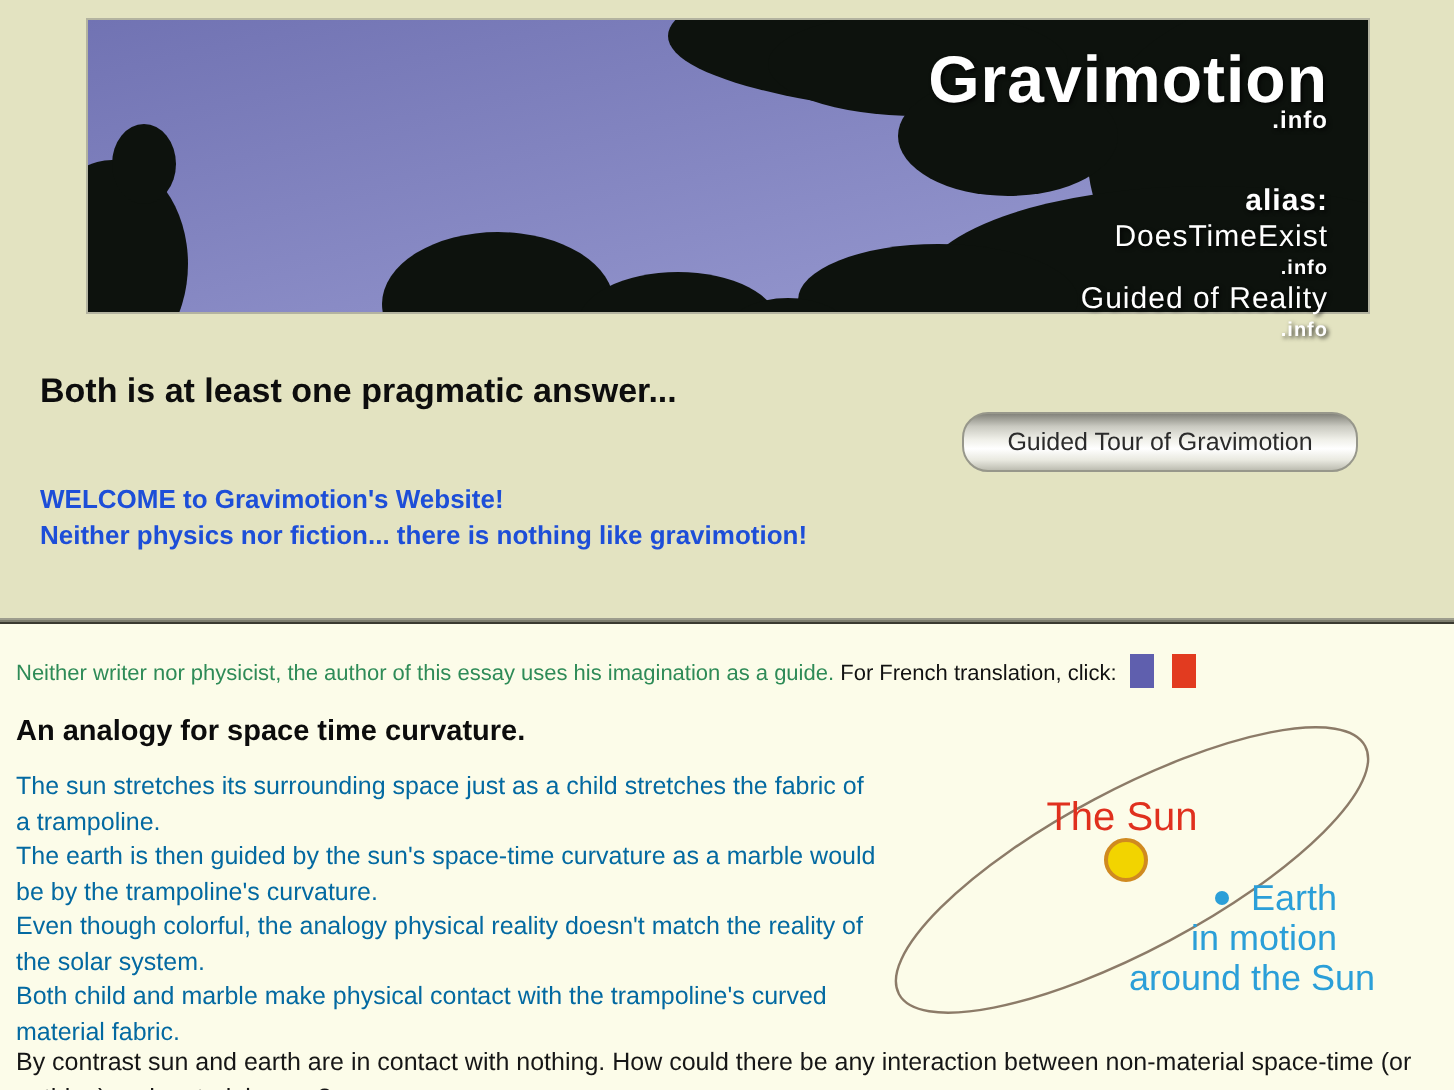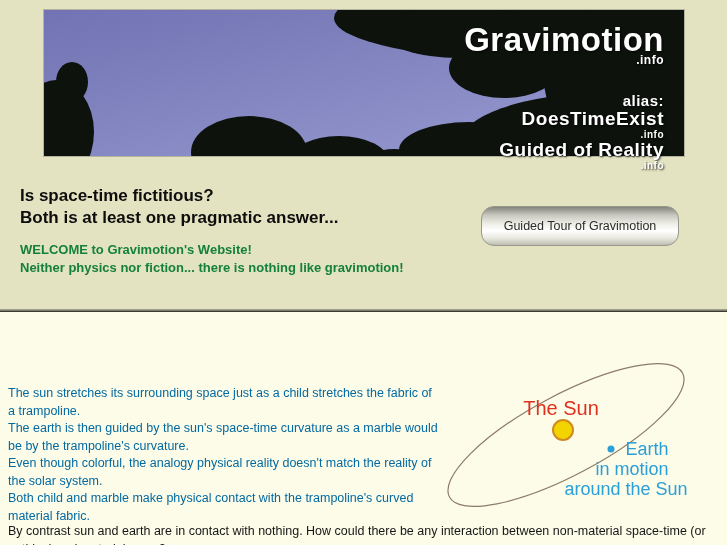--- a/index.html
+++ b/index.html
@@ -14,30 +14,30 @@
               background:#7d7d6e; border-bottom:1px solid #3a3a30; border-top:1px solid #9d9d8d; box-sizing:border-box; }
 
   
   .banner { position:absolute; left:44px; top:10px; width:640px; height:146px; outline:1px solid rgba(120,120,120,.45); }
   .banner svg { display:block; }
   .banner-text { position:absolute; top:16px; right:20px; text-align:right; color:#ffffff;
                  text-shadow:1px 1px 2px rgba(0,0,0,.8); letter-spacing:.5px; }
   .bt-title  { font-size:33px; line-height:28px; font-weight:bold; }
   .bt-info   { font-size:12px; line-height:13px; font-weight:bold; }
   .bt-alias  { font-size:15px; line-height:16px; margin-top:26px; font-weight:bold; }
-  .bt-domain { font-size:19px; line-height:20px; font-weight:bold; }
+  .bt-domain { font-size:15px; line-height:20px; font-weight:normal; }
   .bt-small  { font-size:10px; line-height:11px; font-weight:bold; }
 
   
   .headline { position:absolute; left:20px; top:185px; font-size:17px; font-weight:bold;
               line-height:22px; color:#0d0d0d; }
   .welcome  { position:absolute; left:20px; top:241px; font-size:13px; font-weight:bold;
-              line-height:18px; color:#15803d; }
+              line-height:18px; color:#1d4ed8; }
 
-  .btn { position:absolute; width:198px; height:40px; border-radius:13px;
+  .btn { position:absolute; width:198px; height:30px; border-radius:13px;
          border:1px solid #97978b;
          background:linear-gradient(180deg,#84847c 0%,#c9c9c0 22%,#efefe8 45%,#ffffff 62%,#e9e9e0 82%,#bdbdb2 100%);
          font-family:"Liberation Sans", sans-serif; font-size:12.5px; color:#2b2b2b;
          display:flex; align-items:center; justify-content:center; cursor:pointer;
          box-sizing:border-box; padding:0; }
   .btn-1 { left:481px; top:206px; }
   .btn-2 { left:482px; top:247px; height:25px; }
 
   
   .note { position:absolute; left:8px; top:327px; font-size:11px; line-height:17px; color:#111; white-space:nowrap; }
@@ -94,32 +94,38 @@
       <div class="bt-info">.info</div>
       <div class="bt-alias">alias:</div>
       <div class="bt-domain">DoesTimeExist</div>
       <div class="bt-small">.info</div>
       <div class="bt-domain">Guided of Reality</div>
       <div class="bt-small">.info</div>
     </div>
   </div>
 
   <div class="headline">
-    <div>Is space-time fictitious?</div>
     <div>Both is at least one pragmatic answer...</div>
   </div>
 
   <div class="welcome">
     <div>WELCOME to Gravimotion's Website!</div>
     <div>Neither physics nor fiction... there is nothing like gravimotion!</div>
   </div>
 
   <button class="btn btn-1">Guided Tour of Gravimotion</button>
 
+  <div class="note">
+    <span class="green">Neither writer nor physicist, the author of this essay uses his imagination as a guide.</span><span> For French translation, click:</span>
+    <span class="flag">
+      <span class="blue"></span><span class="gap"></span><span class="red"></span>
+    </span>
+  </div>
 
+  <div class="article-h">An analogy for space time curvature.</div>
   <div class="body-text">The sun stretches its surrounding space just as a child stretches the fabric of
 a trampoline.
 The earth is then guided by the sun's space-time curvature as a marble would
 be by the trampoline's curvature.
 Even though colorful, the analogy physical reality doesn't match the reality of
 the solar system.
 Both child and marble make physical contact with the trampoline's curved
 material fabric.</div>
   <div class="body-text-full">By contrast sun and earth are in contact with nothing. How could there be any interaction between non-material space-time (or
 nothing) and material mass?</div>

